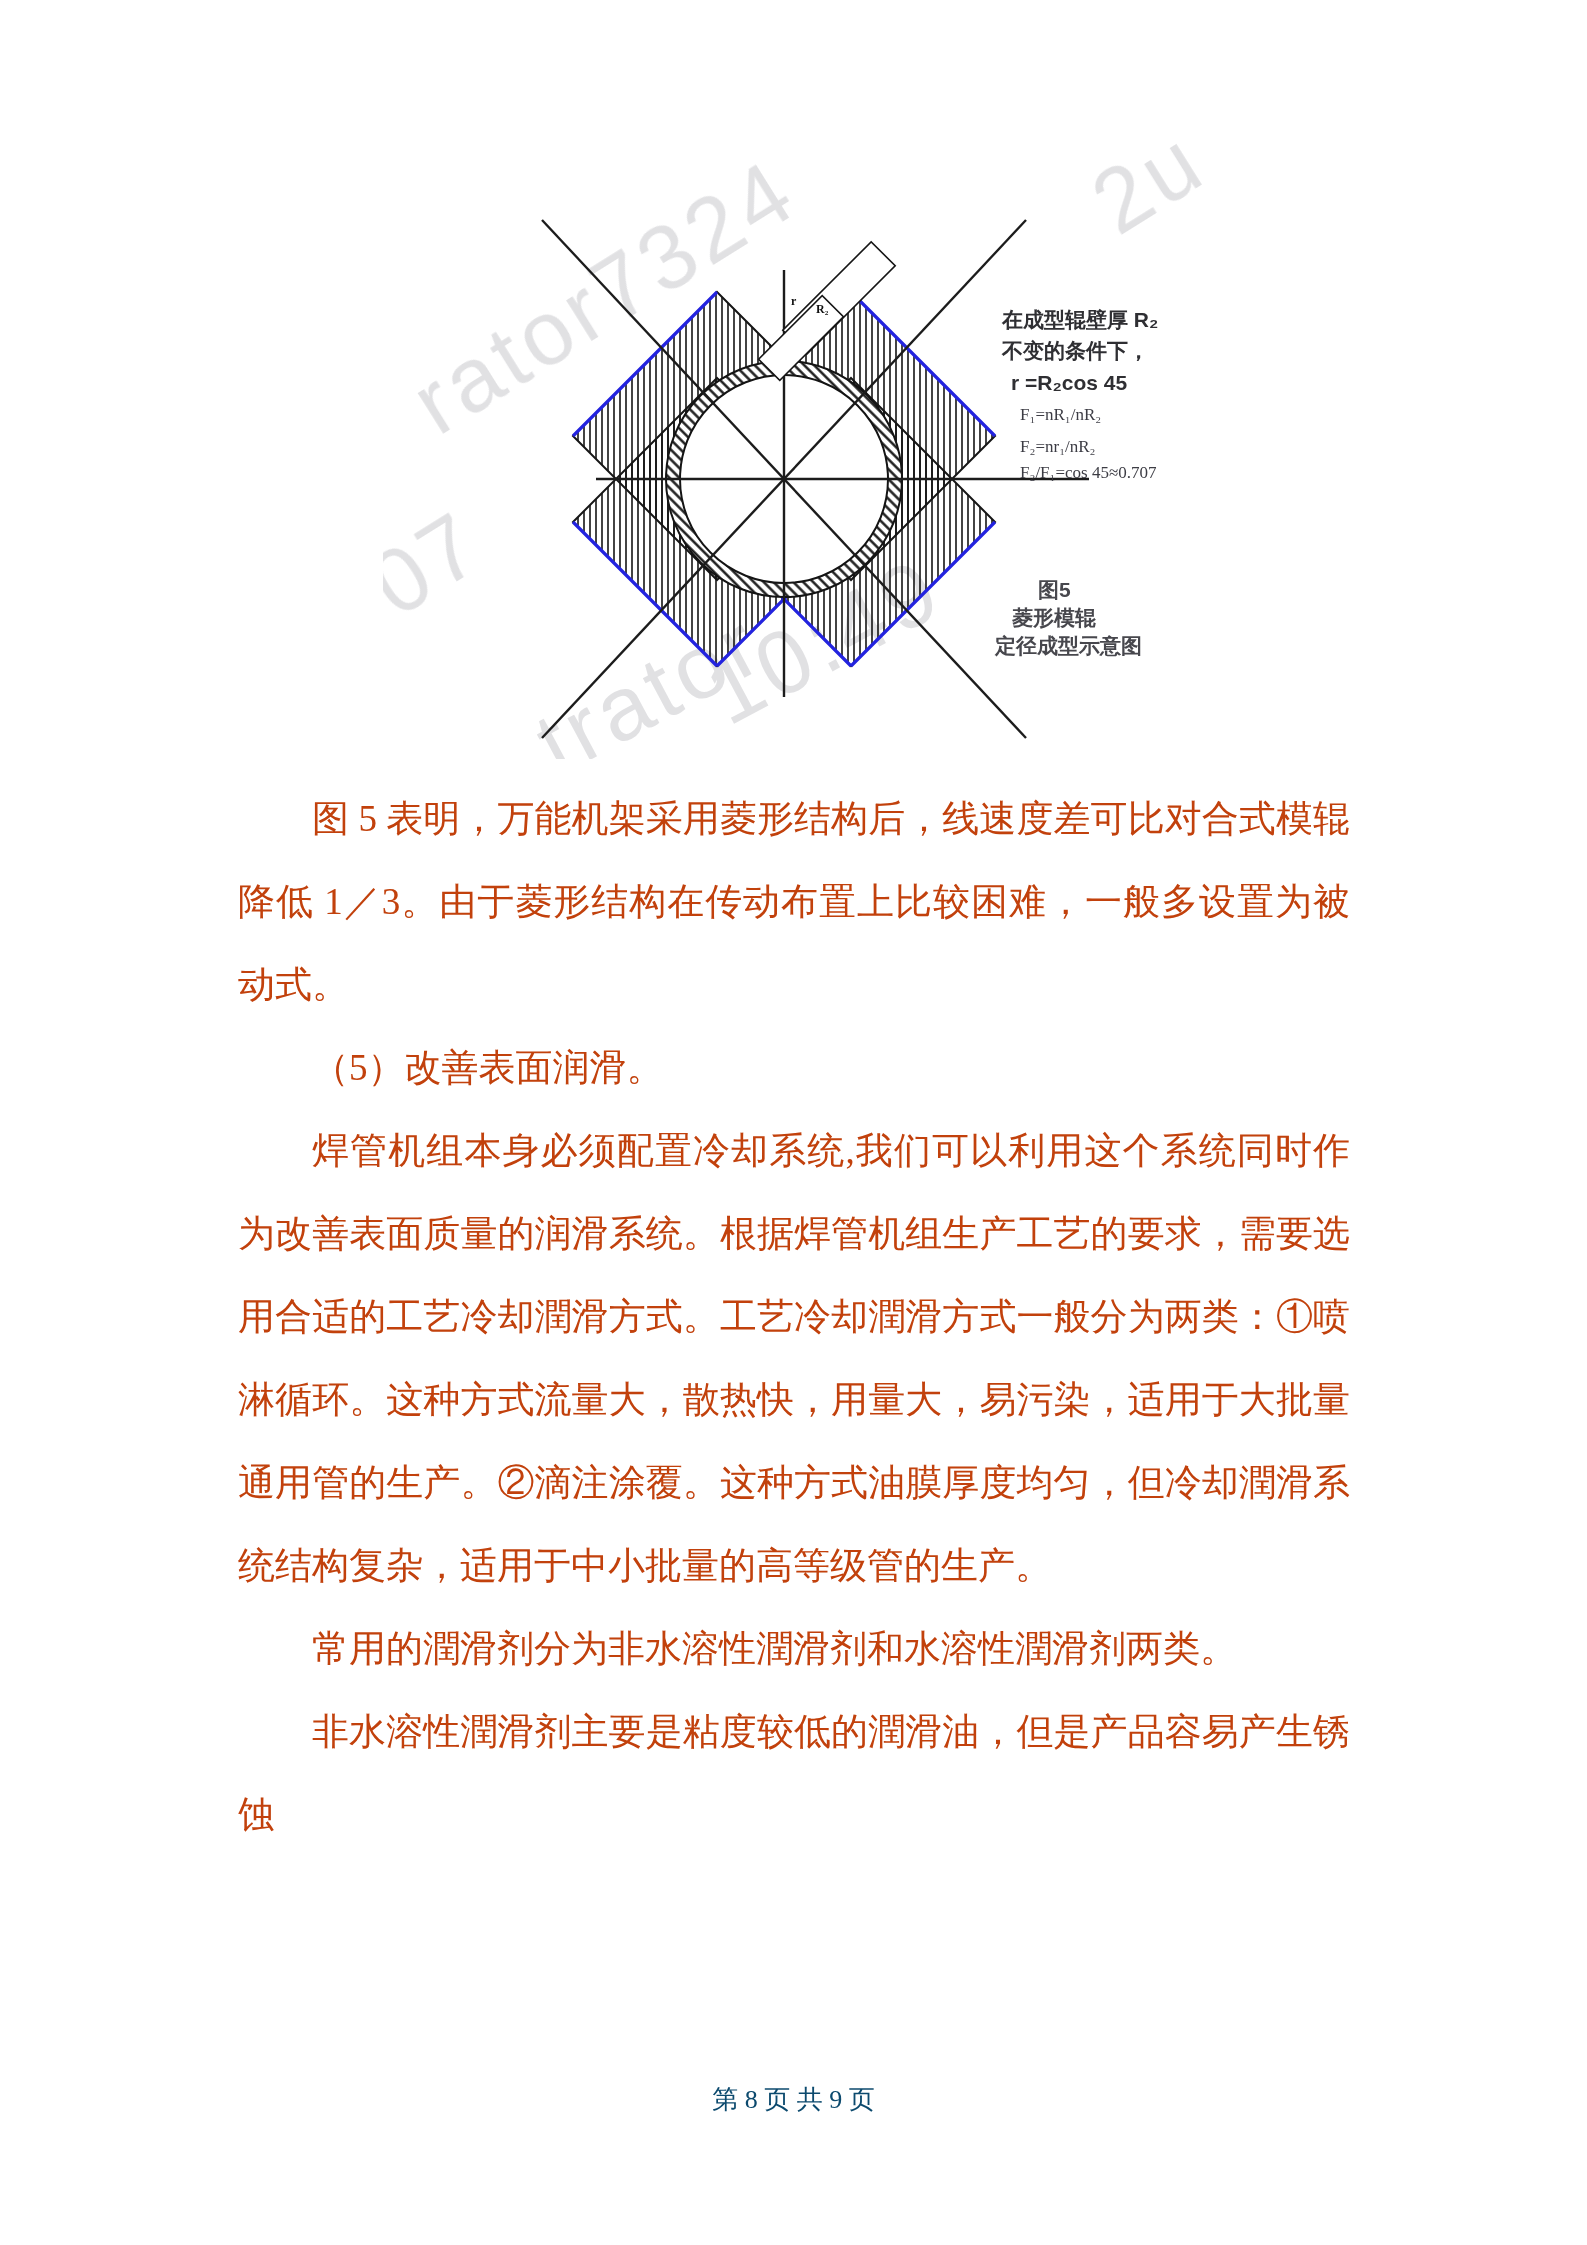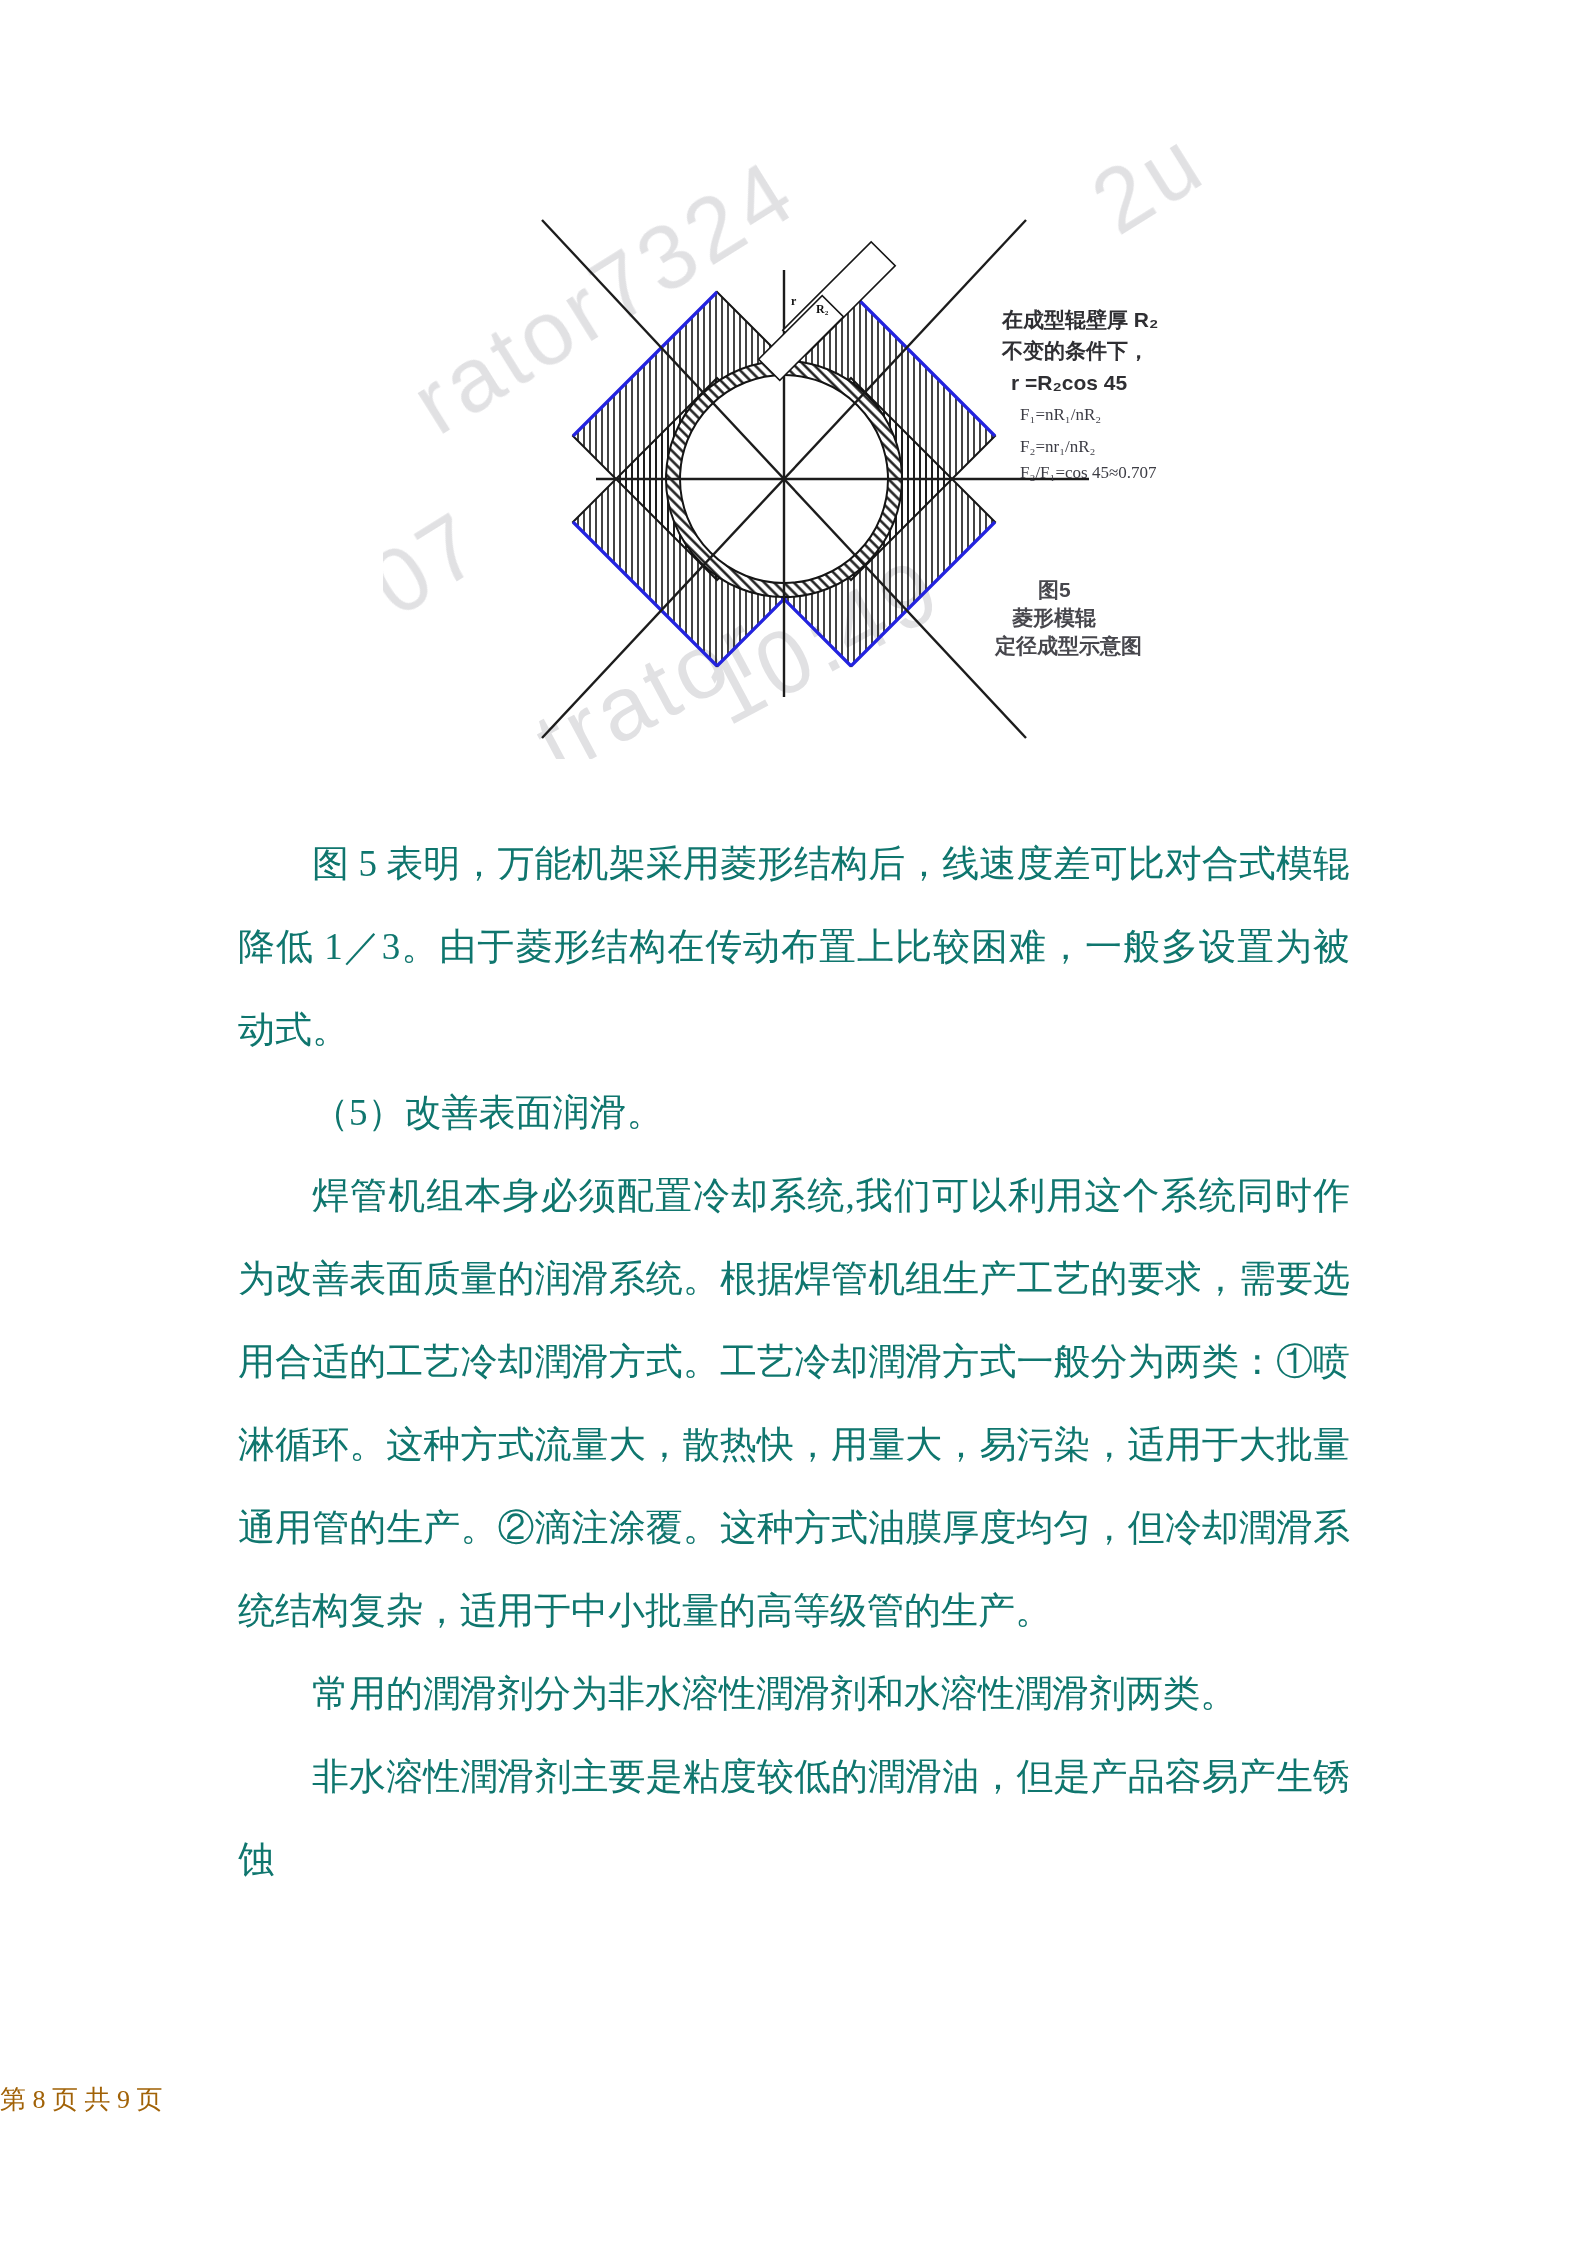--- a/index.html
+++ b/index.html
@@ -1,24 +1,24 @@
 <!DOCTYPE html>
 <html><head>
 <meta charset="utf-8">
 <style>
   html,body{margin:0;padding:0;background:#ffffff;}
   .page{position:relative;width:1587px;height:2245px;background:#ffffff;overflow:hidden;
         font-family:"Liberation Serif","DejaVu Serif",serif;color:#000;}
   .figure-wrap{position:absolute;left:383px;top:137px;width:822px;height:622px;}
   .figure-wrap svg{display:block;}
-  .body-text{position:absolute;left:238px;top:822px;width:1112px;
-             font-size:37px;line-height:83px;text-align:justify;color:#0f766e;}
+  .body-text{position:absolute;left:238px;top:777px;width:1112px;
+             font-size:37px;line-height:83px;text-align:justify;color:#c2410c;}
   .body-text p{margin:0;text-indent:2em;}
-  .footer{position:absolute;left:0;top:2082px;width:100%;
-          font-size:26px;color:#a16207;}
+  .footer{position:absolute;left:0;top:2082px;width:100%;text-align:center;
+          font-size:26px;color:#0c4a6e;}
   .wm{font-family:"Liberation Sans","DejaVu Sans",sans-serif;font-size:90px;
       letter-spacing:5px;fill:#c9c9cd;}
   .fig-note{font-family:"Liberation Sans","DejaVu Sans",sans-serif;font-weight:bold;
             font-size:21px;fill:#2f2f33;}
   .fig-formula{font-family:"Liberation Serif","DejaVu Serif",serif;
                font-size:17px;fill:#3c3c44;}
   .fig-cap{font-family:"Liberation Sans","DejaVu Sans",sans-serif;font-weight:bold;
            font-size:21px;fill:#47474d;}
   .tiny-label{font-family:"Liberation Serif","DejaVu Serif",serif;font-size:12px;
               font-weight:bold;fill:#111;}

